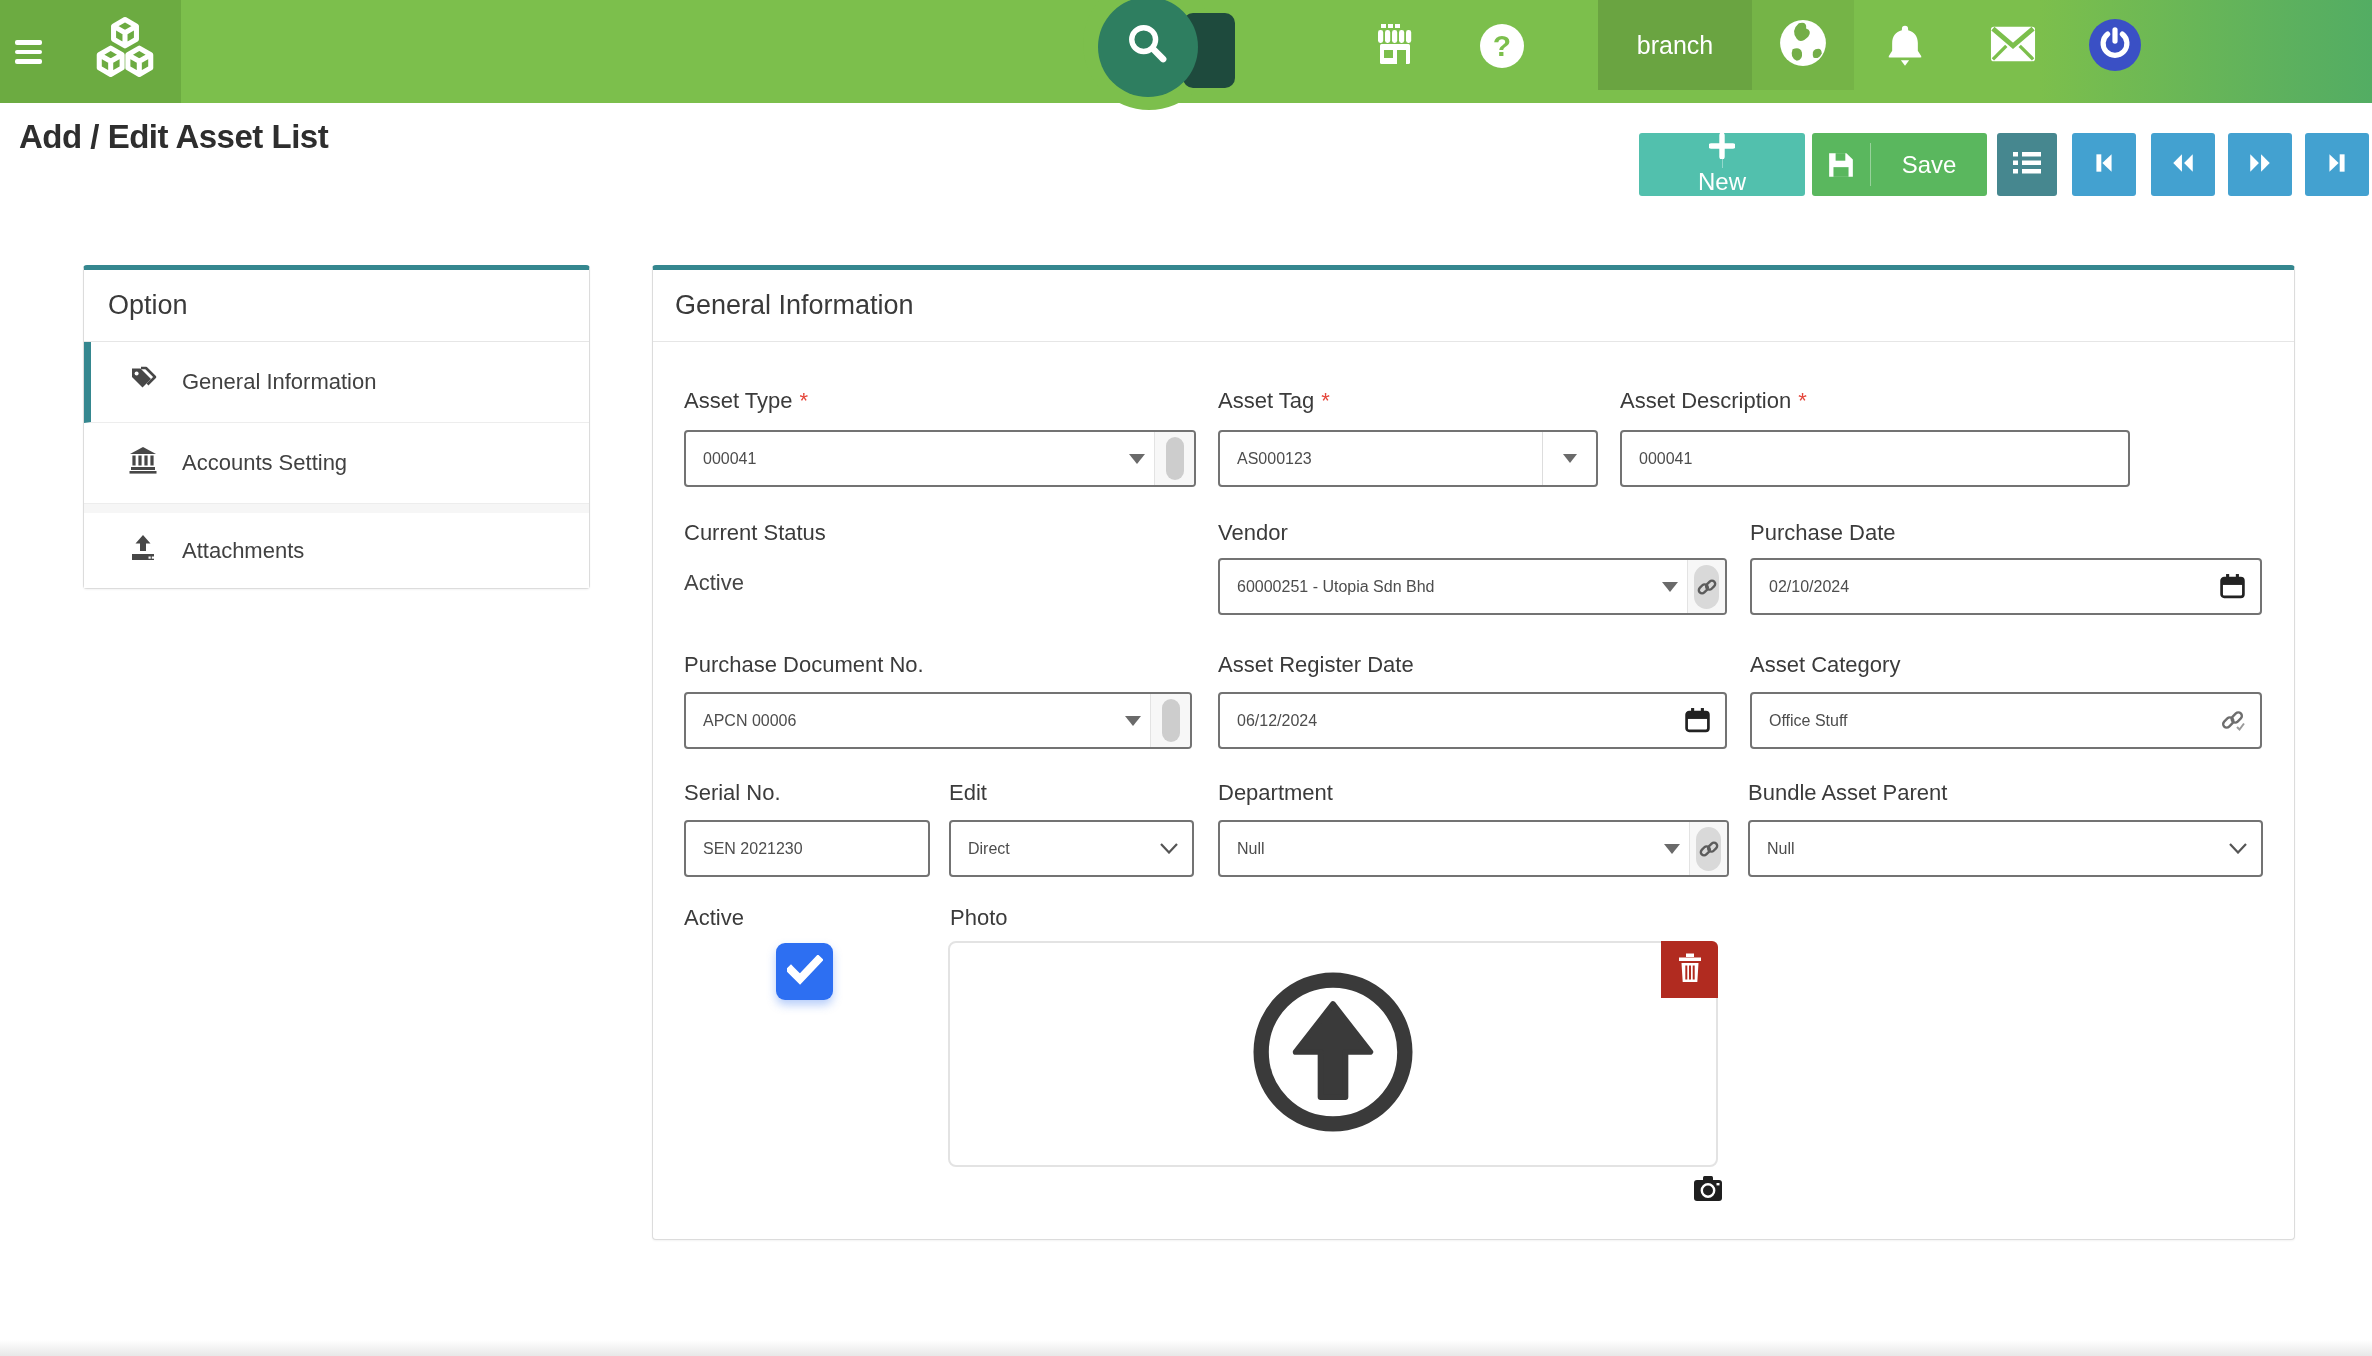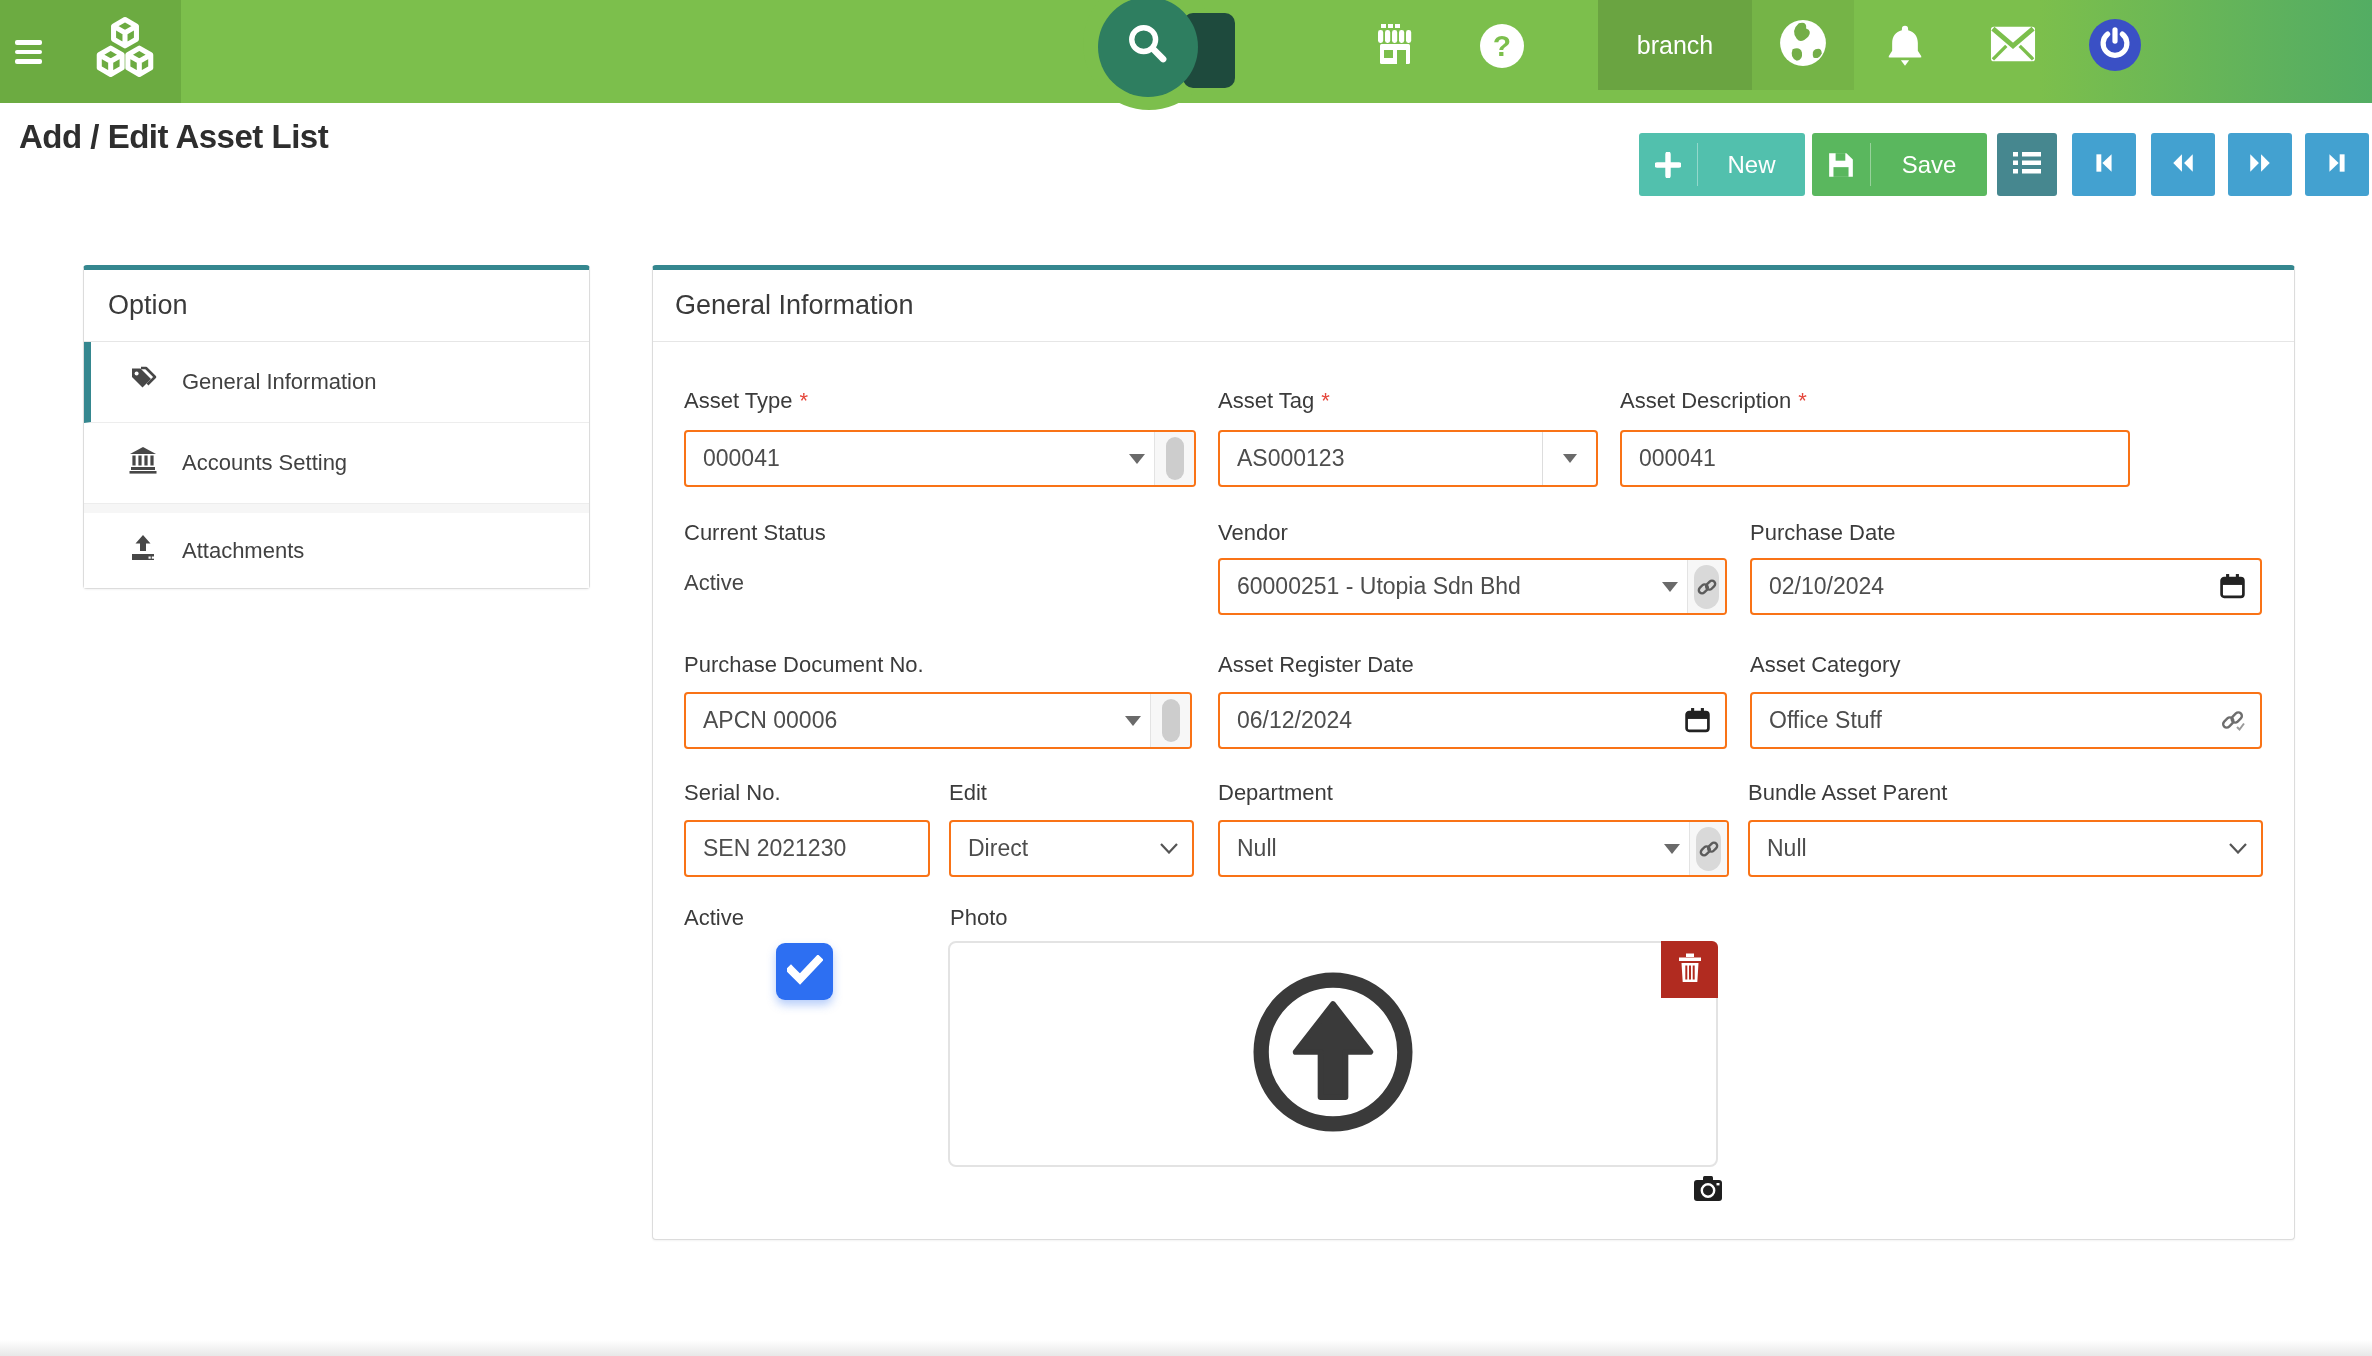--- a/index.html
+++ b/index.html
@@ -43,22 +43,22 @@
         border-radius:4px;box-shadow:0 1px 2px rgba(0,0,0,0.05);}
   .card-head{padding:20px 24px;font-size:27px;color:#3a3a3a;border-bottom:1px solid #e6e6e6;}
   .side-item{height:81px;display:flex;align-items:center;padding-left:45px;gap:25px;font-size:22px;
              color:#414141;border-bottom:1px solid #ededed;cursor:pointer;background:#fff;}
   .side-item.active{border-left:7px solid var(--teal-accent);padding-left:38px;}
   .side-band{height:9px;background:#f6f6f6;}
 
   
   .flabel{position:absolute;font-size:22px;color:#3b3b3b;white-space:nowrap;}
   .req{color:#e5473c;margin-left:7px;}
-  .field{position:absolute;height:57px;border:2px solid #f97316;border-radius:4px;background:#fff;
-         display:flex;align-items:center;font-size:23px;color:#4d4d4d;cursor:pointer;overflow:hidden;}
+  .field{position:absolute;height:57px;border:2px solid #737373;border-radius:4px;background:#fff;
+         display:flex;align-items:center;font-size:16px;color:#4d4d4d;cursor:pointer;overflow:hidden;}
   .val{padding-left:17px;flex:1;white-space:nowrap;overflow:hidden;}
   .caret{width:0;height:0;border-left:8px solid transparent;border-right:8px solid transparent;
          border-top:10px solid #6a6a6a;margin-right:9px;flex:none;}
   .caret.sm{border-left-width:7px;border-right-width:7px;border-top-width:9px;margin:0;}
   .scroll-strip{align-self:stretch;width:40px;background:#f7f7f7;border-left:1px solid #e3e3e3;
                 display:flex;align-items:center;justify-content:center;flex:none;}
   .thumb{width:18px;height:43px;border-radius:9px;background:#cdcdcd;}
   .link-pill{width:25px;height:44px;border-radius:13px;background:#d9d9d9;display:flex;align-items:center;justify-content:center;}
   .combo-zone{align-self:stretch;width:54px;border-left:1px solid #ddd;display:flex;align-items:center;justify-content:center;flex:none;}
   .end-ic{margin-right:14px;flex:none;display:flex;}
@@ -173,21 +173,21 @@
       <svg width="34" height="34" viewBox="0 0 36 36" fill="none" stroke="#fff" stroke-width="5.5" stroke-linecap="round">
         <path d="M10.2 8.6 a12.6 12.6 0 1 0 15.6 0"></path>
         <line x1="18" y1="4" x2="18" y2="16"></line>
       </svg>
     </span>
   </div>
 </div>
 
 <h1 class="page-title">Add / Edit Asset List</h1>
 
-<div class="btn" style="left:1639px;width:166px;background:var(--btn-new);">
+<div class="btn" style="left:1639px;width:166px;background:var(--btn-new);flex-direction:column;">
   <span class="btn-ic">
     <svg width="26" height="26" viewBox="0 0 24 24" stroke="#fff" stroke-width="5" stroke-linecap="round">
         <path d="M12 2v20M2 12h20"></path>
       </svg>
   </span>
   <span class="btn-sep"></span>
   <span class="btn-label">New</span>
 </div>
 
 <div class="btn" style="left:1812px;width:175px;background:var(--btn-save);">

